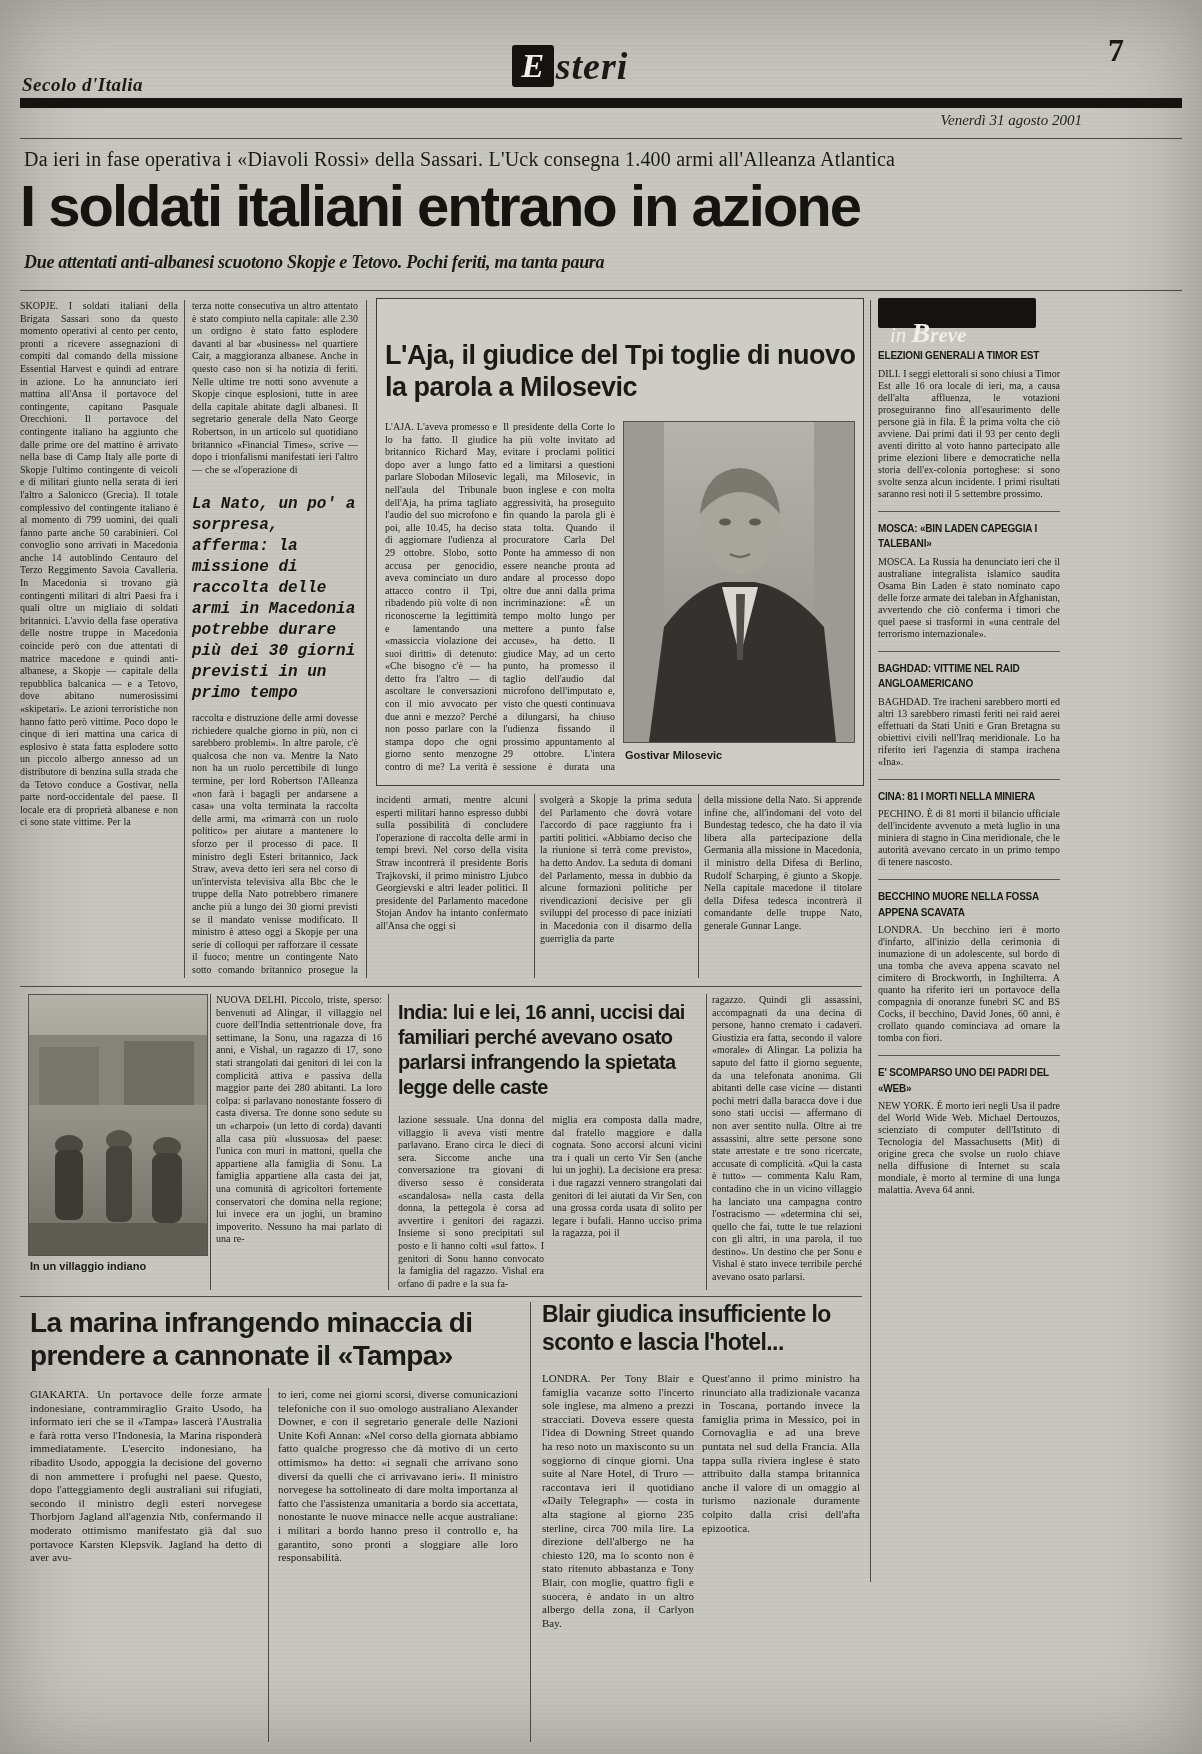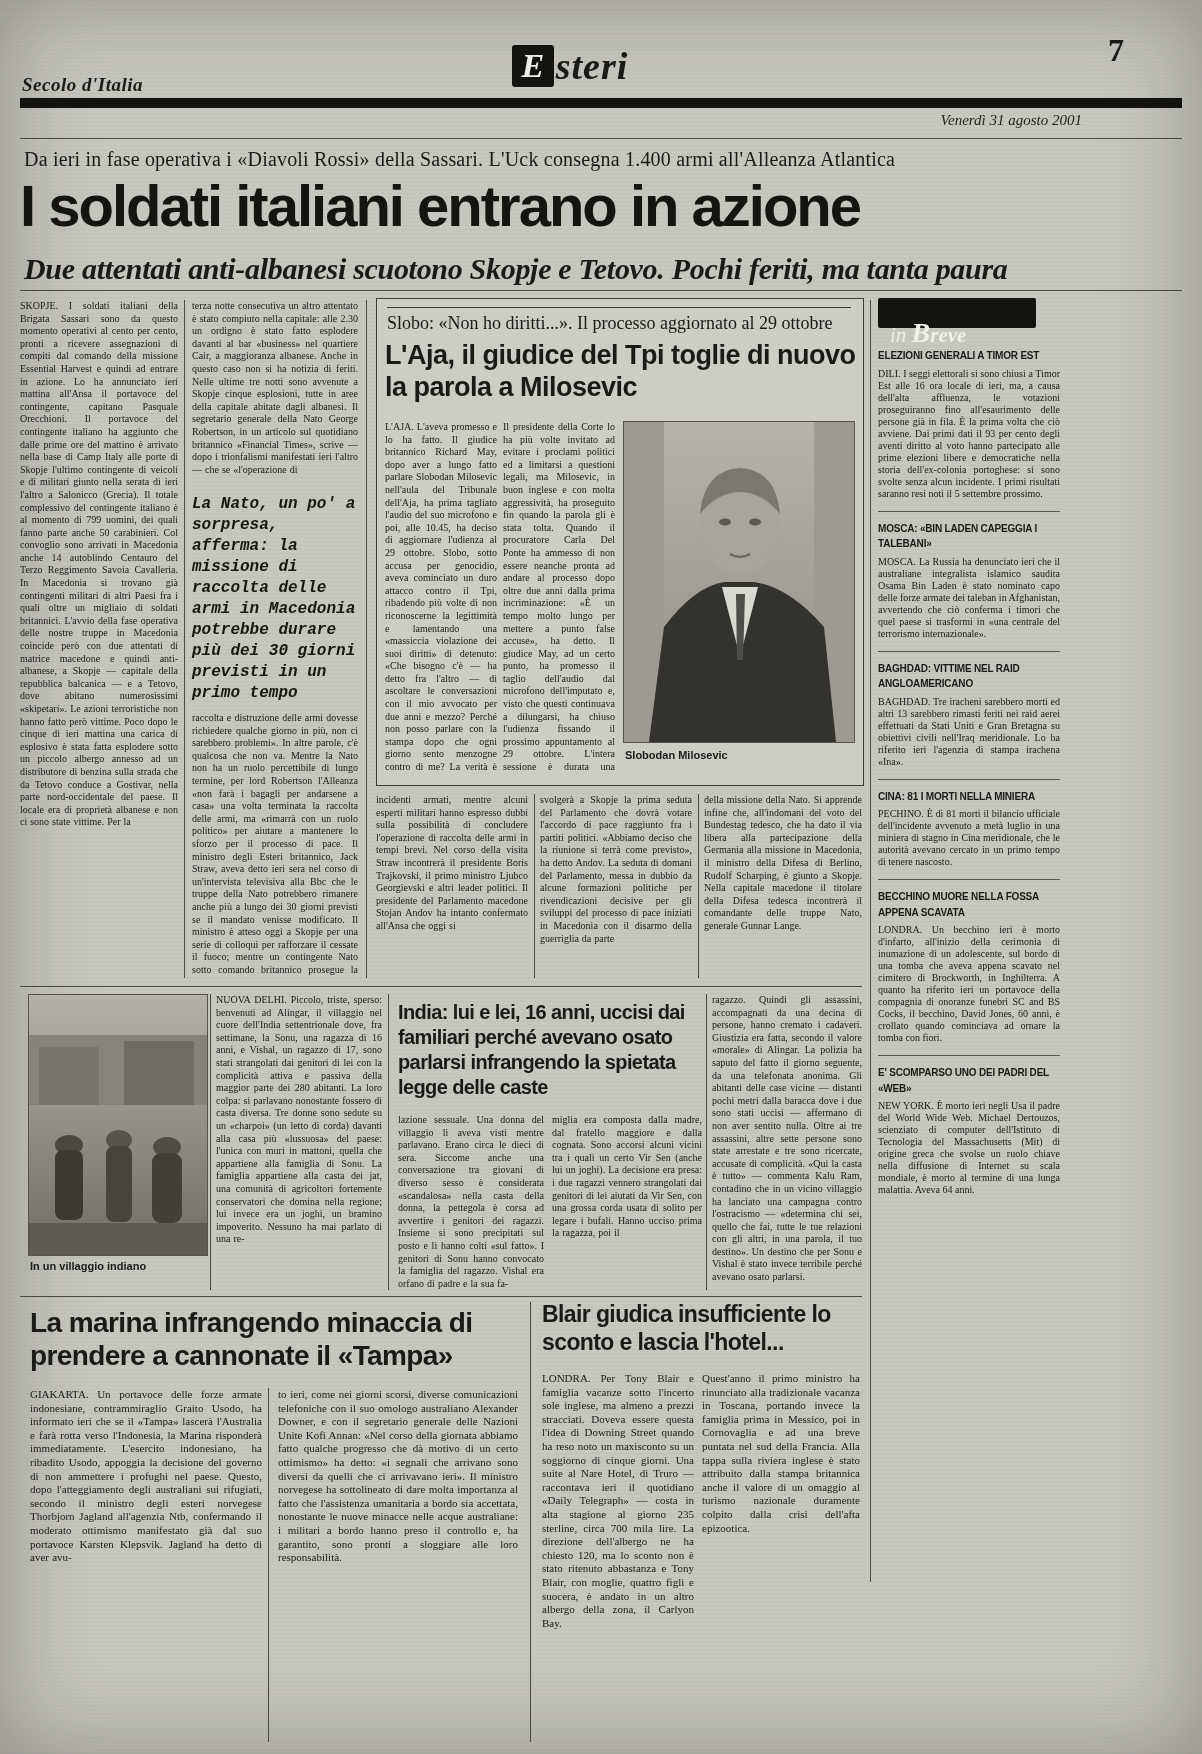--- a/index.html
+++ b/index.html
@@ -30,21 +30,21 @@
     display:inline-block; font-style:italic; font-weight:bold; font-size:38px;
     vertical-align:middle; margin-left:2px; letter-spacing:1px;
   }
   .pageno { font-weight:bold; font-size:32px; }
   .dateline { font-style:italic; font-size:15px; text-align:right; color:#24231f; }
   .kicker { font-size:20px; letter-spacing:.2px; white-space:nowrap; }
   .mainhead {
     font-family:"Liberation Sans",sans-serif; font-weight:bold; font-size:58px;
     letter-spacing:-2px; white-space:nowrap; color:#151410;
   }
-  .subhead { font-style:italic; font-weight:bold; font-size:30px; letter-spacing:-.3px; white-space:nowrap; }
+  .subhead { font-style:italic; font-weight:bold; font-size:18px; letter-spacing:-.3px; white-space:nowrap; }
   .pullquote {
     position:absolute; font-style:italic; font-weight:bold; font-size:16px;
     line-height:21px; text-align:left; color:#181712;
   }
   .mbox { position:absolute; border:1px solid #3c3b35; background:#cdccc5; }
   .mkicker { position:absolute; font-size:18px; border-top:1px solid #3c3b35; padding-top:5px; white-space:nowrap; }
   .mhead { position:absolute; font-family:"Liberation Sans",sans-serif; font-weight:bold; font-size:27px; line-height:32px; letter-spacing:-.5px; }
   .photo { position:absolute; overflow:hidden; border:1px solid #55534d; background:#a3a29a; }
   .caption { position:absolute; font-family:"Liberation Sans",sans-serif; font-weight:bold; font-size:11px; }
   .sidebar { position:absolute; left:878px; top:298px; width:182px; }
@@ -96,21 +96,20 @@
 
   <div class="col" style="left:20px; top:300px; width:158px; height:678px;">SKOPJE. I soldati italiani della Brigata Sassari sono da questo momento operativi al cento per cento, pronti a ricevere assegnazioni di compiti dal comando della missione Essential Harvest e quindi ad entrare in azione. Lo ha annunciato ieri mattina all'Ansa il portavoce del contingente, capitano Pasquale Orecchioni. Il portavoce del contingente italiano ha aggiunto che dalle prime ore del mattino è arrivato nella base di Camp Italy alle porte di Skopje l'ultimo contingente di veicoli e di militari giunto nella serata di ieri l'altro a Salonicco (Grecia). Il totale complessivo del contingente italiano è al momento di 799 uomini, dei quali fanno parte anche 50 carabinieri. Col convoglio sono arrivati in Macedonia anche 14 autoblindo Centauro del Terzo Reggimento Savoia Cavalleria. In Macedonia si trovano già contingenti militari di altri Paesi fra i quali oltre un migliaio di soldati britannici. L'avvio della fase operativa delle nostre truppe in Macedonia coincide però con due attentati di matrice macedone e quindi anti-albanese, a Skopje — capitale della repubblica balcanica — e a Tetovo, dove abitano numerosissimi «skipetari». Le azioni terroristiche non hanno fatto però vittime. Poco dopo le cinque di ieri mattina una carica di esplosivo è stata fatta esplodere sotto un piccolo albergo annesso ad un distributore di benzina sulla strada che da Tetovo conduce a Gostivar, nella parte nord-occidentale del paese. Il locale era di proprietà albanese e non ci sono state vittime. Per la</div>
   <div class="rule-v" style="left:184px; top:300px; height:678px;"></div>
 
   <div class="col" style="left:192px; top:300px; width:166px; height:186px;">terza notte consecutiva un altro attentato è stato compiuto nella capitale: alle 2.30 un ordigno è stato fatto esplodere davanti al bar «business» nel quartiere Cair, a maggioranza albanese. Anche in questo caso non si ha notizia di feriti. Nelle ultime tre notti sono avvenute a Skopje cinque esplosioni, tutte in aree della capitale abitate dagli albanesi. Il segretario generale della Nato George Robertson, in un articolo sul quotidiano britannico «Financial Times», scrive — dopo i trionfalismi manifestati ieri l'altro — che se «l'operazione di</div>
   <div class="pullquote" style="left:192px; top:494px; width:166px; height:210px;font-family:Liberation Mono, monospace;">La Nato, un po' a sorpresa, afferma: la missione di raccolta delle armi in Macedonia potrebbe durare più dei 30 giorni previsti in un primo tempo</div>
   <div class="col" style="left:192px; top:712px; width:166px; height:266px;">raccolta e distruzione delle armi dovesse richiedere qualche giorno in più, non ci sarebbero problemi». In altre parole, c'è qualcosa che non va. Mentre la Nato non ha un ruolo percettibile di lungo termine, per lord Robertson l'Alleanza «non farà i bagagli per andarsene a casa» una volta terminata la raccolta delle armi, ma «rimarrà con un ruolo politico» per aiutare a mantenere lo sforzo per il processo di pace. Il ministro degli Esteri britannico, Jack Straw, aveva detto ieri sera nel corso di un'intervista televisiva alla Bbc che le truppe della Nato potrebbero rimanere anche più a lungo dei 30 giorni previsti se il mandato venisse modificato. Il ministro è atteso oggi a Skopje per una serie di colloqui per rafforzare il cessate il fuoco; mentre un contingente Nato sotto comando britannico prosegue la raccolta delle armi dei ribelli albanesi. Straw ha ricordato che la posizione del contingente sarebbe rivista rapidamente se dovesse essere coinvolto in</div>
   <div class="rule-v" style="left:366px; top:300px; height:678px;"></div>
 
   <div class="mbox" style="left:376px; top:298px; width:486px; height:486px;">
-    <div class="mkicker" style="left:10px; top:8px; width:464px;">Slobo: «Non ho diritti...». Il processo aggiornato al 29 ottobre</div>
     <div class="mhead" style="left:8px; top:40px; width:472px;">L'Aja, il giudice del Tpi toglie di nuovo la parola a Milosevic</div>
     <div class="col" style="left:8px; top:122px; width:112px; height:352px;">L'AJA. L'aveva promesso e lo ha fatto. Il giudice britannico Richard May, dopo aver a lungo fatto parlare Slobodan Milosevic nell'aula del Tribunale dell'Aja, ha prima tagliato l'audio del suo microfono e poi, alle 10.45, ha deciso di aggiornare l'udienza al 29 ottobre. Slobo, sotto accusa per genocidio, aveva cominciato un duro attacco contro il Tpi, ribadendo più volte di non riconoscerne la legittimità e lamentando una «massiccia violazione dei suoi diritti» di detenuto: «Che bisogno c'è — ha detto fra l'altro — di ascoltare le conversazioni con il mio avvocato per due anni e mezzo? Perché non posso parlare con la stampa dopo che ogni giorno sento menzogne contro di me? La verità è la verità...».</div>
     <div class="col" style="left:126px; top:122px; width:112px; height:352px;">Il presidente della Corte lo ha più volte invitato ad evitare i proclami politici ed a limitarsi a questioni legali, ma Milosevic, in buon inglese e con molta aggressività, ha proseguito fin quando la parola gli è stata tolta. Quando il procuratore Carla Del Ponte ha ammesso di non essere neanche pronta ad andare al processo dopo oltre due anni dalla prima incriminazione: «È un tempo molto lungo per mettere a punto false accuse», ha detto. Il giudice May, ad un certo punto, ha promesso il taglio dell'audio dal microfono dell'imputato e, visto che questi continuava a dilungarsi, ha chiuso l'udienza fissando il prossimo appuntamento al 29 ottobre. L'intera sessione è durata una quarantina di minuti.</div>
 
     <div class="photo" style="left:246px; top:122px; width:230px; height:320px;">
       <svg width="230" height="320" viewBox="0 0 230 320" xmlns="http://www.w3.org/2000/svg">
         <defs>
           <linearGradient id="mbg" x1="0" y1="0" x2="0" y2="1">
             <stop offset="0" stop-color="#b5b3ab"></stop>
               <stop offset="1" stop-color="#8f8d85"></stop>
@@ -122,21 +121,21 @@
         <path d="M25,320 L40,205 Q70,165 100,160 L130,160 Q165,165 200,205 L212,320 Z" fill="#33322e"></path>
         <polygon points="98,165 134,165 116,235" fill="#d9d8d1"></polygon>
         <polygon points="112,172 121,172 119,238 113,238" fill="#504e49"></polygon>
         <ellipse cx="116" cy="102" rx="40" ry="50" fill="#a8a59c"></ellipse>
         <path d="M76,92 Q80,48 116,46 Q152,48 156,92 Q138,70 116,70 Q94,70 76,92 Z" fill="#7a786f"></path>
         <ellipse cx="101" cy="100" rx="6" ry="3.5" fill="#5b594f"></ellipse>
         <ellipse cx="131" cy="100" rx="6" ry="3.5" fill="#5b594f"></ellipse>
         <path d="M106,132 Q116,138 126,132" stroke="#6b695f" stroke-width="2.5" fill="none"></path>
       </svg>
     </div>
-    <div class="caption" style="left:248px; top:450px; width:230px;">Slobodan Milosevic</div>
+    <div class="caption" style="left:248px; top:450px; width:230px;">Gostivar Milosevic</div>
   </div>
 
   <div class="col" style="left:376px; top:794px; width:152px; height:184px;">incidenti armati, mentre alcuni esperti militari hanno espresso dubbi sulla possibilità di concludere l'operazione di raccolta delle armi in tempi brevi. Nel corso della visita Straw incontrerà il presidente Boris Trajkovski, il primo ministro Ljubco Georgievski e altri leader politici. Il presidente del Parlamento macedone Stojan Andov ha intanto confermato all'Ansa che oggi si</div>
   <div class="rule-v" style="left:534px; top:794px; height:184px;"></div>
   <div class="col" style="left:540px; top:794px; width:152px; height:184px;">svolgerà a Skopje la prima seduta del Parlamento che dovrà votare l'accordo di pace raggiunto fra i partiti politici. «Abbiamo deciso che la riunione si terrà come previsto», ha detto Andov. La seduta di domani del Parlamento, messa in dubbio da alcune formazioni politiche per rivendicazioni decisive per gli sviluppi del processo di pace iniziati in Macedonia con il disarmo della guerriglia da parte</div>
   <div class="rule-v" style="left:698px; top:794px; height:184px;"></div>
   <div class="col" style="left:704px; top:794px; width:158px; height:184px;">della missione della Nato. Si apprende infine che, all'indomani del voto del Bundestag tedesco, che ha dato il via libera alla partecipazione della Germania alla missione in Macedonia, il ministro della Difesa di Berlino, Rudolf Scharping, è giunto a Skopje. Nella capitale macedone il titolare della Difesa tedesca incontrerà il comandante delle truppe Nato, generale Gunnar Lange.</div>
 
   <div class="rule-v" style="left:870px; top:300px; height:1282px;"></div>
   <aside class="sidebar">

